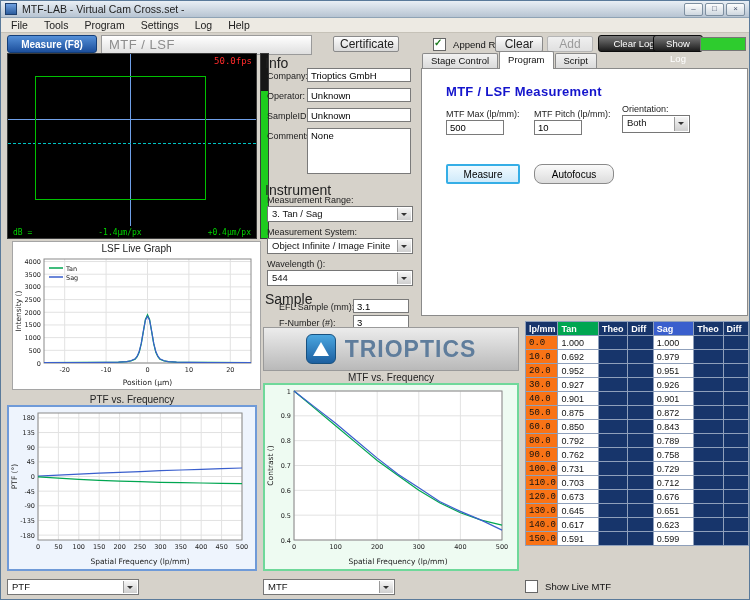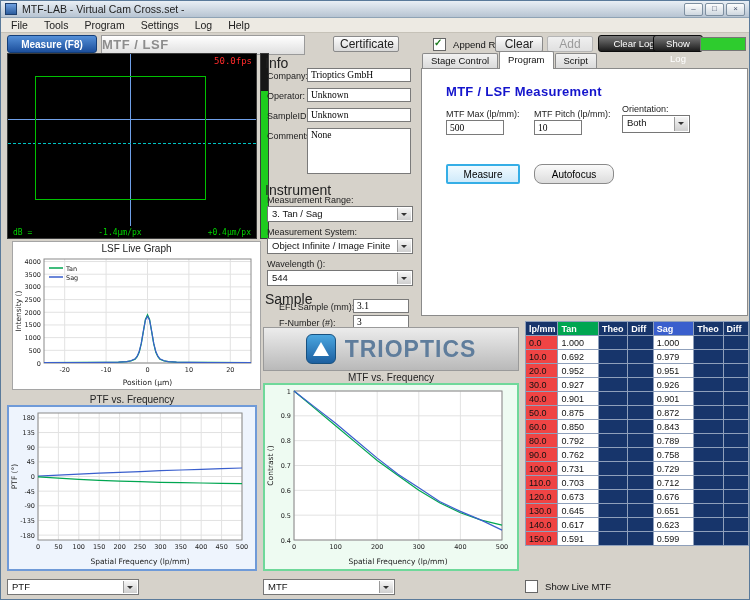--- a/index.html
+++ b/index.html
@@ -29,21 +29,21 @@
     background:linear-gradient(#fdfdfd,#d9d9d9);border:1px solid #8a8a8a;border-radius:2px;
     padding:0 6px;line-height:14px;text-align:center;}
   .btn.disabled{color:#9a9a9a;background:linear-gradient(#f0f0f0,#e0e0e0);border-color:#b5b5b5;}
   .btn-dark{position:absolute;height:17px;font-family:inherit;font-size:9.5px;color:#fff;
     background:linear-gradient(#7a7a7a,#1c1c1c);border:1px solid #0d0d0d;border-radius:3px;
     padding:0 7px;line-height:15px;text-align:center;}
   .btn-measure-f8{position:absolute;left:6px;top:2px;width:90px;height:18px;color:#fff;font-weight:bold;
     font-size:10px;background:linear-gradient(#5590d8,#1c4f9c);border:1px solid #143e78;border-radius:3px;line-height:16px;text-align:center;}
   .mode-display{position:absolute;left:100px;top:2px;width:202px;height:18px;
     background:linear-gradient(#ffffff,#dfdfdf);border:1px solid #9a9a9a;
-    color:#8d8d8d;font-weight:bold;font-size:13px;line-height:17px;letter-spacing:.5px;}
+    color:#8d8d8d;font-weight:normal;font-size:13px;line-height:17px;padding-left:7px;letter-spacing:.5px;}
   .checkbox{display:inline-block;width:11px;height:11px;background:#fff;border:1px solid #666;
     vertical-align:middle;position:relative;}
   .checkbox.checked::after{content:"✓";position:absolute;left:0px;top:-2px;font-size:10px;color:#1a7a1a;font-weight:bold;}
   .cb-label{font-size:9.5px;vertical-align:middle;margin-left:4px;}
   .progress{position:absolute;right:3px;top:4px;width:44px;height:12px;border:1px solid #767676;background:#fff;}
   .progress-fill{height:100%;width:100%;background:var(--progress_green,#2ecc2e);}
 
   
   .camera{left:6px;top:52px;width:250px;height:186px;background:#000;border:1px solid #3a3a3a;}
   .cam-main{position:relative;width:100%;height:172px;overflow:hidden;}
@@ -66,21 +66,21 @@
   svg .tick{font-size:6.5px;}
   svg .axis-label{font-size:7.5px;}
   svg .plot-bg{fill:#fff;}
   svg .plot-border{fill:none;stroke:#8a8a8a;stroke-width:1;}
   svg .grid{stroke:#e2e2e2;stroke-width:1;}
 
   
   .grp-label{font-size:14px;color:#222;}
   .fld-label{font-size:9px;color:#222;}
   .tbox{position:absolute;height:14px;border:1px solid #7a7a7a;background:#fff;
-    font-family:Liberation Serif, serif;font-size:9.5px;padding:0 3px;box-sizing:border-box;}
+    font-family:Liberation Sans, sans-serif;font-size:9.5px;padding:0 3px;box-sizing:border-box;}
   textarea.tbox{resize:none;height:46px;padding-top:1px;}
   .combo{position:absolute;height:16px;background:#fff;border:1px solid #767676;
     font-size:9.5px;line-height:14px;padding-left:4px;overflow:hidden;white-space:nowrap;}
   .combo-btn{position:absolute;right:1px;top:1px;bottom:1px;width:13px;
     background:linear-gradient(#f6f6f6,#cfcfcf);border-left:1px solid #9a9a9a;}
   .combo-btn::after{content:"";position:absolute;left:3px;top:5px;
     border:3.5px solid transparent;border-top-color:#333;}
 
   
   .tabsrow{left:421px;top:52px;height:16px;display:flex;align-items:flex-end;}
@@ -96,21 +96,21 @@
 
   
   .results-wrap{left:524px;top:320px;width:224px;}
   table.results{border-collapse:collapse;table-layout:fixed;width:224px;font-size:9px;}
   .results th,.results td{border:1px solid #8fa0bb;height:13px;padding:0 3px;overflow:hidden;
     white-space:nowrap;text-align:left;font-weight:normal;}
   .results th{font-weight:bold;font-size:9px;}
   .h-navy{background:var(--navy,#17356b);color:#fff;}
   .h-tan{background:var(--tan,#00a651);color:#fff;}
   .h-sag{background:var(--sag,#3a5fcd);color:#fff;}
-  .c-num{background:#ef4444;} .c-val{background:#fff;}
+  .c-num{background:#f97316;font-family:Liberation Mono, monospace;} .c-val{background:#fff;}
   .c-dark{background:var(--navy,#17356b);}
 
   
   .logo-box{left:262px;top:326px;width:256px;height:44px;
     background:linear-gradient(#ececec,#b9b9b9);border:1px solid #9a9a9a;
     display:flex;align-items:center;justify-content:center;gap:9px;}
   .logo-mark{width:28px;height:28px;border-radius:6px;background:linear-gradient(#4aa6e0,#1c5fa0);
     position:relative;border:1px solid #17507f;}
   .logo-mark::after{content:"";position:absolute;left:6px;top:7px;
     border-left:8px solid transparent;border-right:8px solid transparent;border-bottom:14px solid #fff;}

